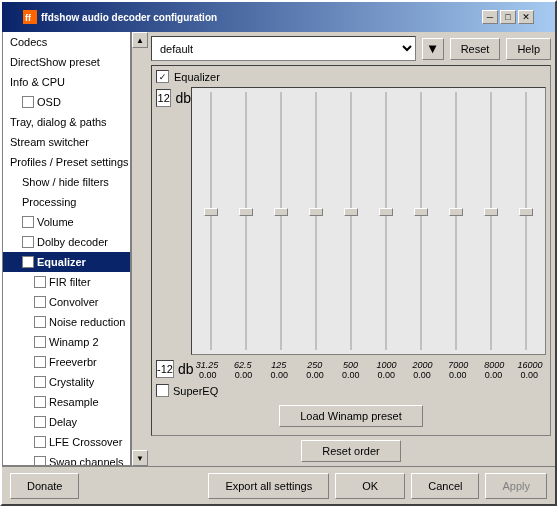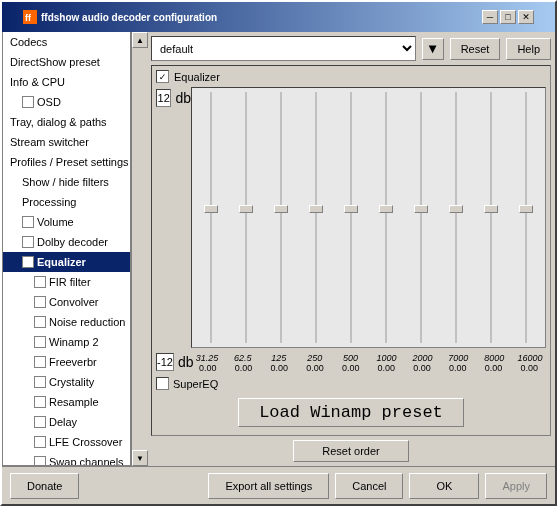--- a/index.html
+++ b/index.html
@@ -314,22 +314,21 @@
 
     .load-btn {
       display: block;
       margin: 4px auto;
       padding: 4px 20px;
       background: #d4d0c8;
       border: 1px solid #808080;
       border-top-color: #ffffff;
       border-left-color: #ffffff;
       cursor: pointer;
-      font-size: 17px;
-      font-family: Liberation Mono, monospace;
+      font-size: 11px;
     }
 
     .bottom-bar {
       display: flex;
       border-top: 1px solid #808080;
       background: #d4d0c8;
       padding: 5px 8px;
       gap: 6px;
       align-items: center;
       height: 38px;
@@ -636,26 +635,26 @@
           <div class="super-eq-row">
             <div class="super-checkbox"></div>
             <span>SuperEQ</span>
           </div>
 
           <button class="load-btn">Load Winamp preset</button>
         </div>
       </div>
 
       <div style="margin-top:4px; display:flex; justify-content:center;">
-        <button class="top-btn" style="width:116px;">Reset order</button>
+        <button class="top-btn" style="width:100px;">Reset order</button>
       </div>
     </div>
   </div>
 
   <div class="bottom-bar">
     <button class="bottom-btn">Donate</button>
     <div class="spacer"></div>
     <button class="bottom-btn">Export all settings</button>
+    <button class="bottom-btn ok-btn">OK</button>
     <button class="bottom-btn">Cancel</button>
-    <button class="bottom-btn ok-btn">OK</button>
     <button class="bottom-btn disabled">Apply</button>
   </div>
 </div>
 
 </body></html>

